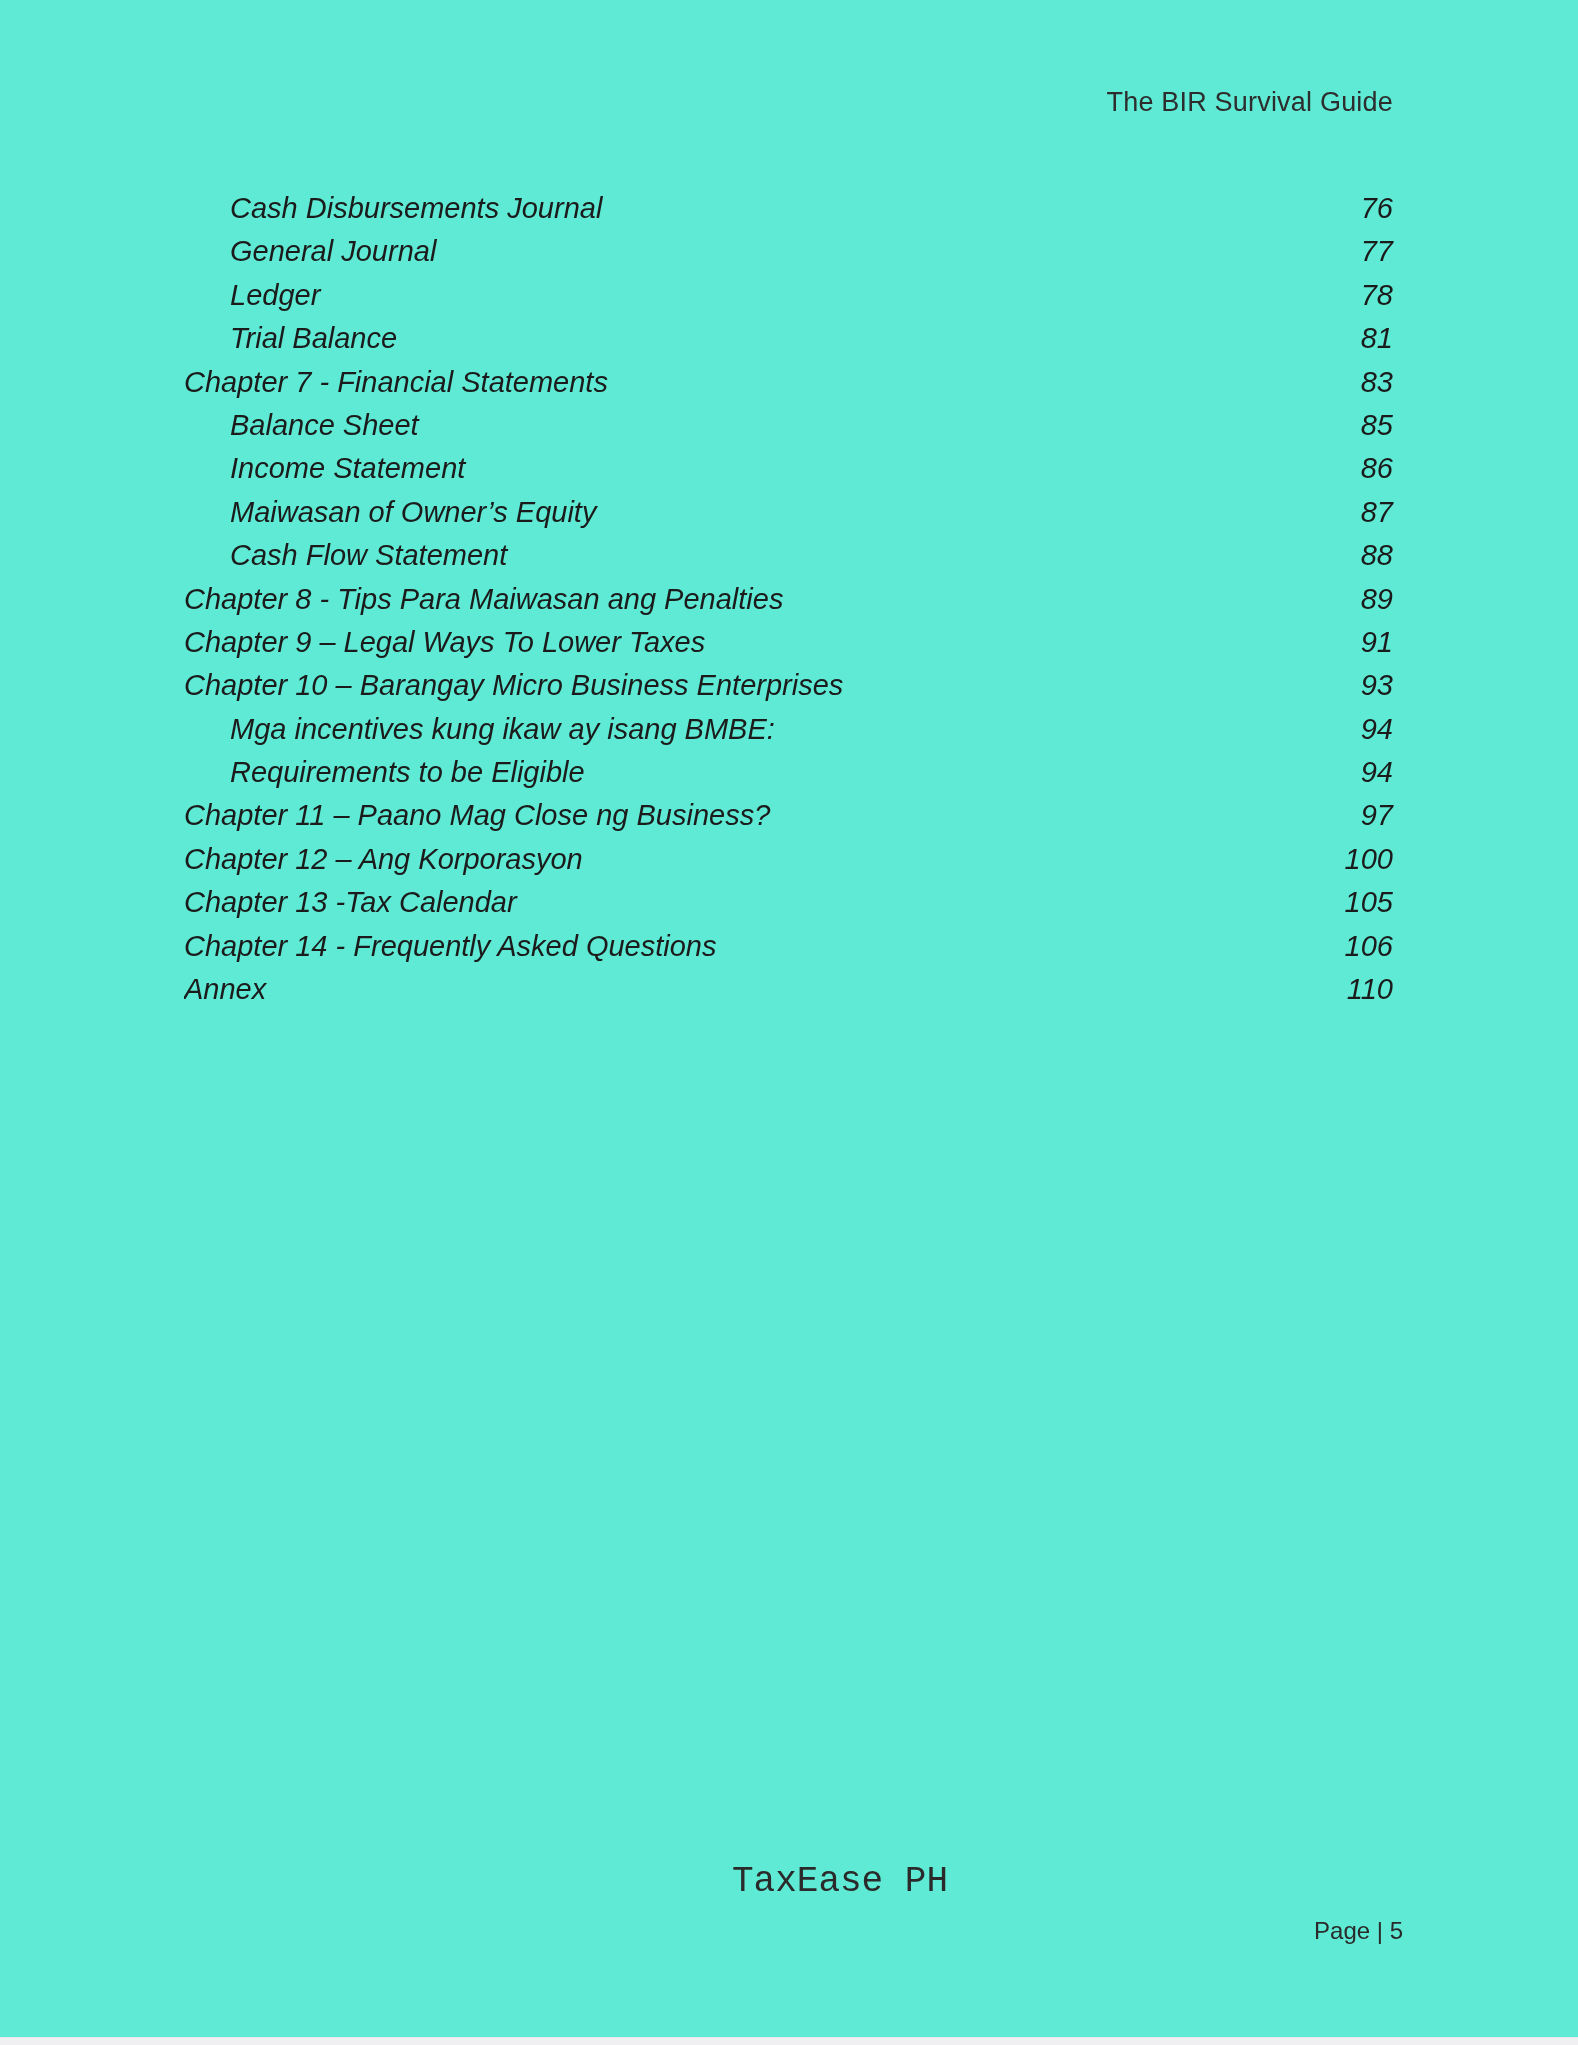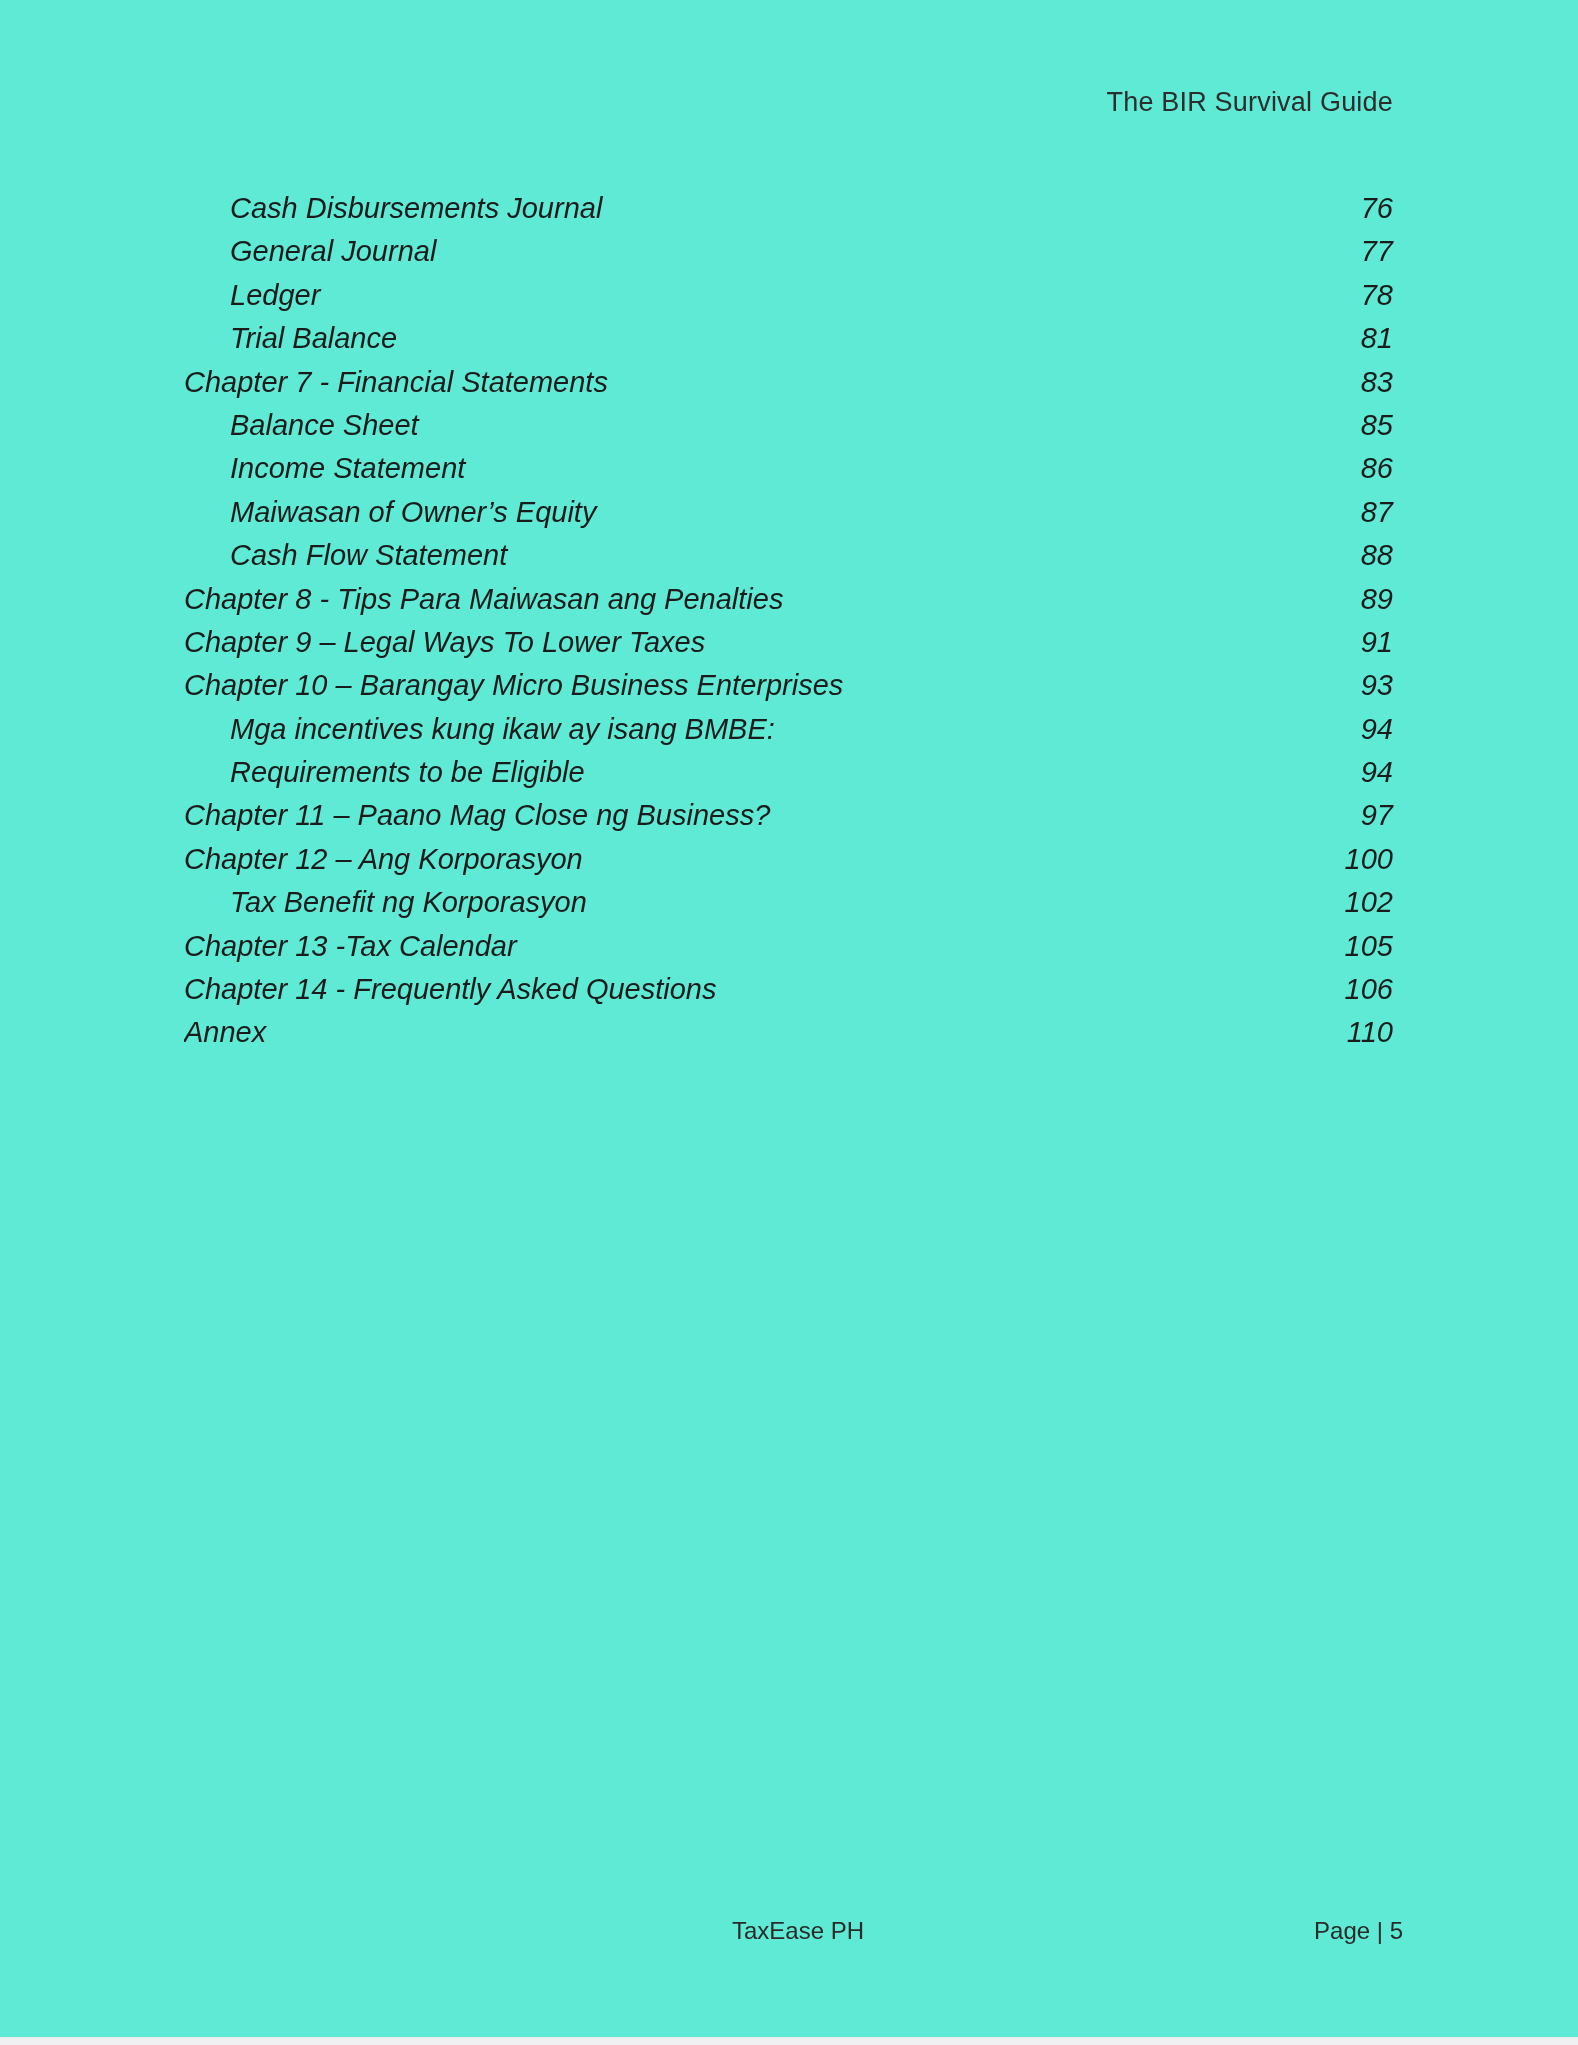--- a/index.html
+++ b/index.html
@@ -47,26 +47,27 @@
     overflow: hidden;
   }
   .toc-row.indent .toc-label { padding-left: 46px; }
   .toc-row .toc-page {
     flex: 0 0 auto;
     text-align: center;
     white-space: nowrap;
   }
   .doc-footer-brand {
     position: absolute;
-    top: 1917px;
+    top: 1860px;
     left: 732px;
-    font-size: 24px;
+    font-size: 36px;
     line-height: 1.2;
     color: #2a2a2a;
     white-space: nowrap;
+    font-family: Liberation Mono, monospace;
   }
   .doc-footer-page {
     position: absolute;
     top: 1917px;
     right: 175px;
     font-size: 24px;
     line-height: 1.2;
     color: #2a2a2a;
     white-space: nowrap;
   }
@@ -145,24 +146,20 @@
       <span class="toc-page">94</span>
     </div>
       <div class="toc-row">
       <span class="toc-label">Chapter 11 – Paano Mag Close ng Business?</span>
       <span class="toc-page">97</span>
     </div>
       <div class="toc-row">
       <span class="toc-label">Chapter 12 – Ang Korporasyon</span>
       <span class="toc-page">100</span>
     </div>
-      <div class="toc-row indent">
-      <span class="toc-label">Tax Benefit ng Korporasyon</span>
-      <span class="toc-page">102</span>
-    </div>
       <div class="toc-row">
       <span class="toc-label">Chapter 13 -Tax Calendar</span>
       <span class="toc-page">105</span>
     </div>
       <div class="toc-row">
       <span class="toc-label">Chapter 14 - Frequently Asked Questions</span>
       <span class="toc-page">106</span>
     </div>
       <div class="toc-row">
       <span class="toc-label">Annex</span>

